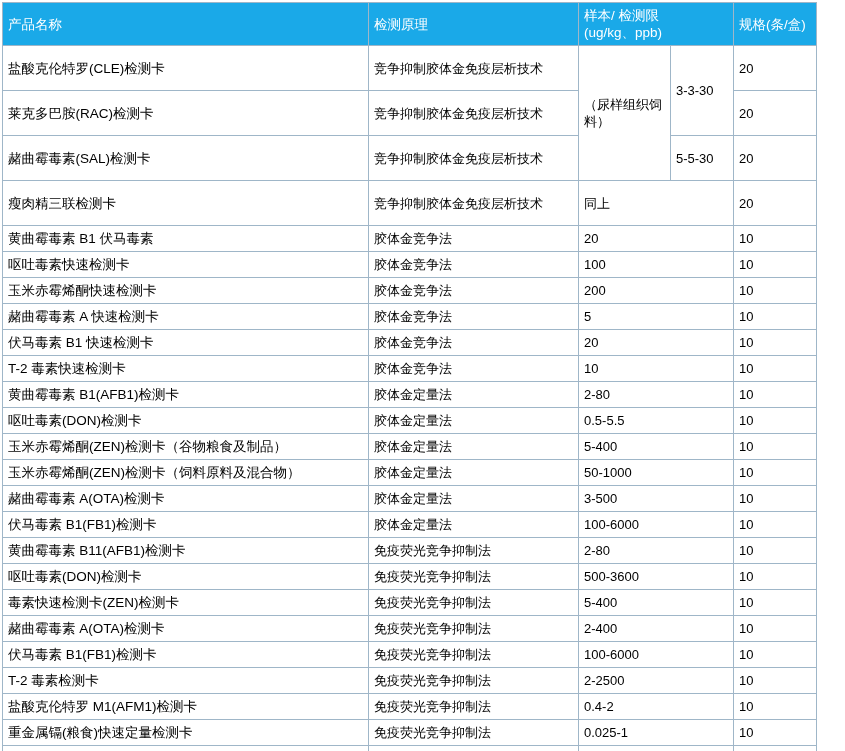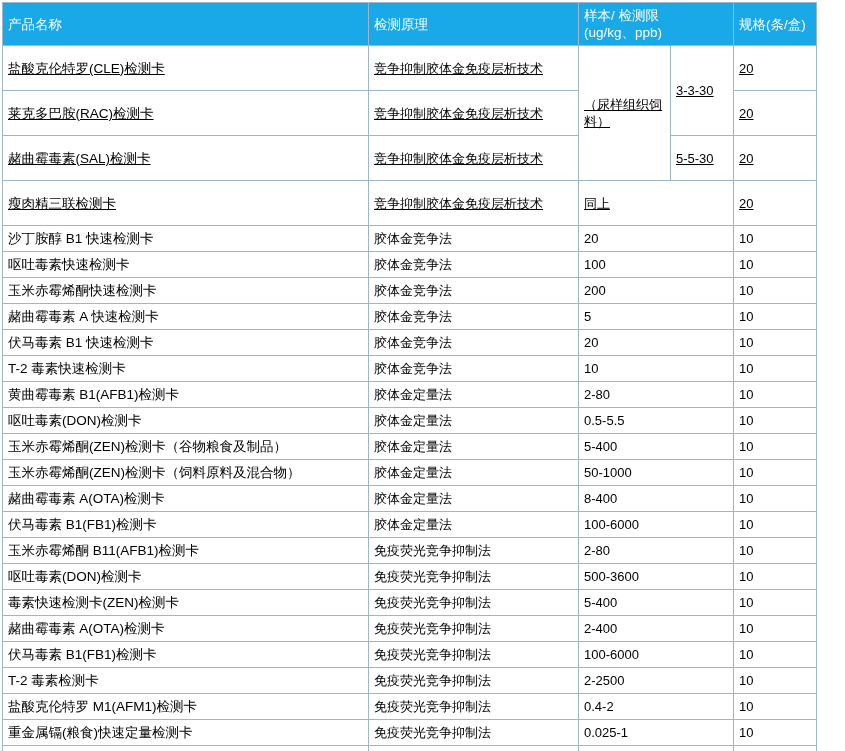--- a/index.html
+++ b/index.html
@@ -44,21 +44,20 @@
   .col-limit  { width: 63px; }
   .col-spec   { width: 83px; }
   .name-cell {
     font-size: 13.5px;
   }
   .princ-cell, .sample-cell, .limit-cell, .spec-cell {
     font-size: 13px;
   }
   .tall td {
     height: 36px;
-    text-decoration: underline;
   }
   .merged-center {
     vertical-align: middle;
   }
 </style>
 </head>
 <body>
 
 <table id="product-table">
   <colgroup>
@@ -103,21 +102,21 @@
     </tr>
 
     <tr class="tall">
       <td class="name-cell">瘦肉精三联检测卡</td>
       <td class="princ-cell">竞争抑制胶体金免疫层析技术</td>
       <td class="sample-cell" colspan="2">同上</td>
       <td class="spec-cell">20</td>
     </tr>
 
     <tr>
-      <td class="name-cell">沙丁胺醇 B1 快速检测卡</td>
+      <td class="name-cell">黄曲霉毒素 B1 伏马毒素</td>
       <td class="princ-cell">胶体金竞争法</td>
       <td class="sample-cell" colspan="2">20</td>
       <td class="spec-cell">10</td>
     </tr>
 
     <tr>
       <td class="name-cell">呕吐毒素快速检测卡</td>
       <td class="princ-cell">胶体金竞争法</td>
       <td class="sample-cell" colspan="2">100</td>
       <td class="spec-cell">10</td>
@@ -175,33 +174,33 @@
     <tr>
       <td class="name-cell">玉米赤霉烯酮(ZEN)检测卡（饲料原料及混合物）</td>
       <td class="princ-cell">胶体金定量法</td>
       <td class="sample-cell" colspan="2">50-1000</td>
       <td class="spec-cell">10</td>
     </tr>
 
     <tr>
       <td class="name-cell">赭曲霉毒素 A(OTA)检测卡</td>
       <td class="princ-cell">胶体金定量法</td>
-      <td class="sample-cell" colspan="2">8-400</td>
+      <td class="sample-cell" colspan="2">3-500</td>
       <td class="spec-cell">10</td>
     </tr>
 
     <tr>
       <td class="name-cell">伏马毒素 B1(FB1)检测卡</td>
       <td class="princ-cell">胶体金定量法</td>
       <td class="sample-cell" colspan="2">100-6000</td>
       <td class="spec-cell">10</td>
     </tr>
 
     <tr>
-      <td class="name-cell">玉米赤霉烯酮 B11(AFB1)检测卡</td>
+      <td class="name-cell">黄曲霉毒素 B11(AFB1)检测卡</td>
       <td class="princ-cell">免疫荧光竞争抑制法</td>
       <td class="sample-cell" colspan="2">2-80</td>
       <td class="spec-cell">10</td>
     </tr>
 
     <tr>
       <td class="name-cell">呕吐毒素(DON)检测卡</td>
       <td class="princ-cell">免疫荧光竞争抑制法</td>
       <td class="sample-cell" colspan="2">500-3600</td>
       <td class="spec-cell">10</td>

